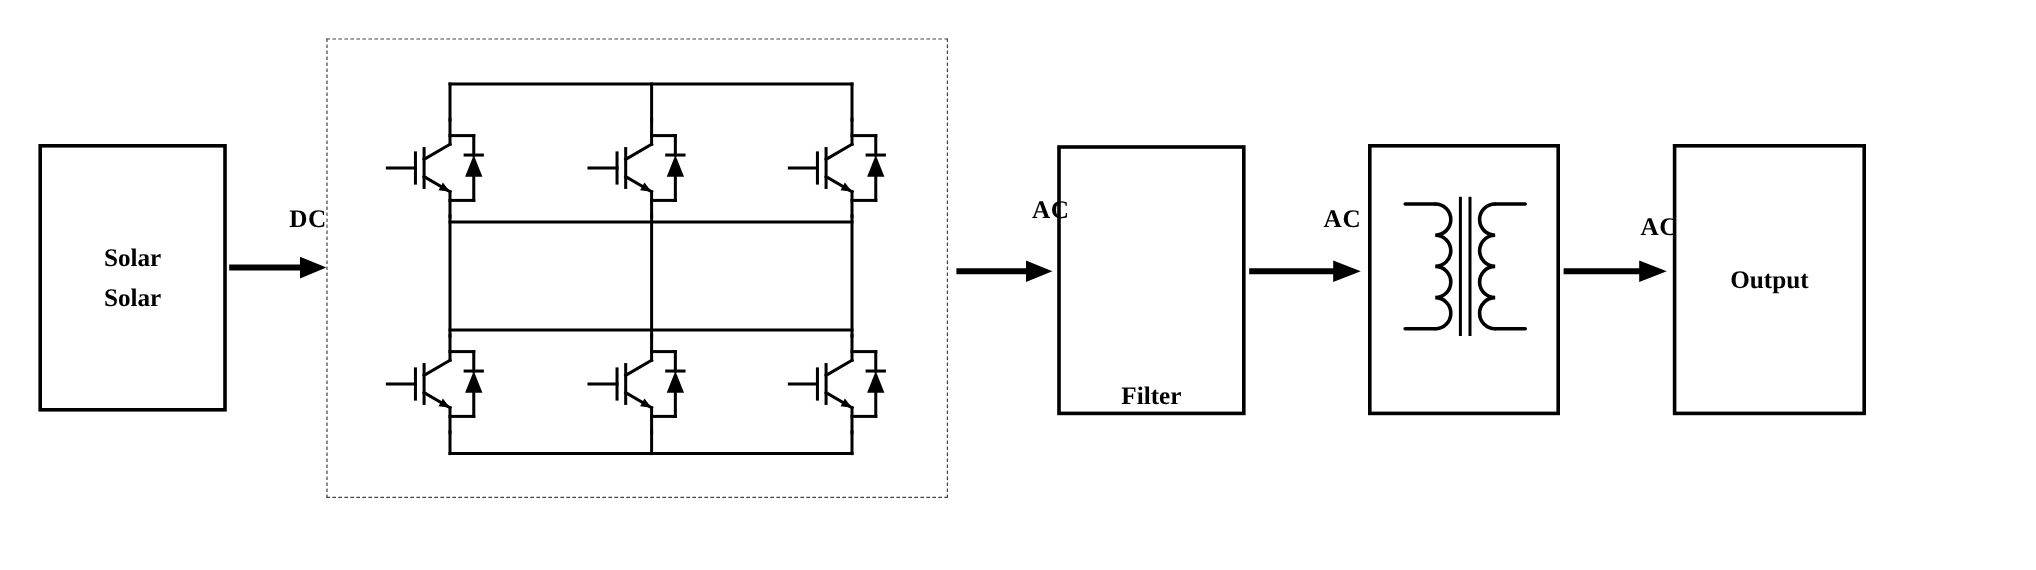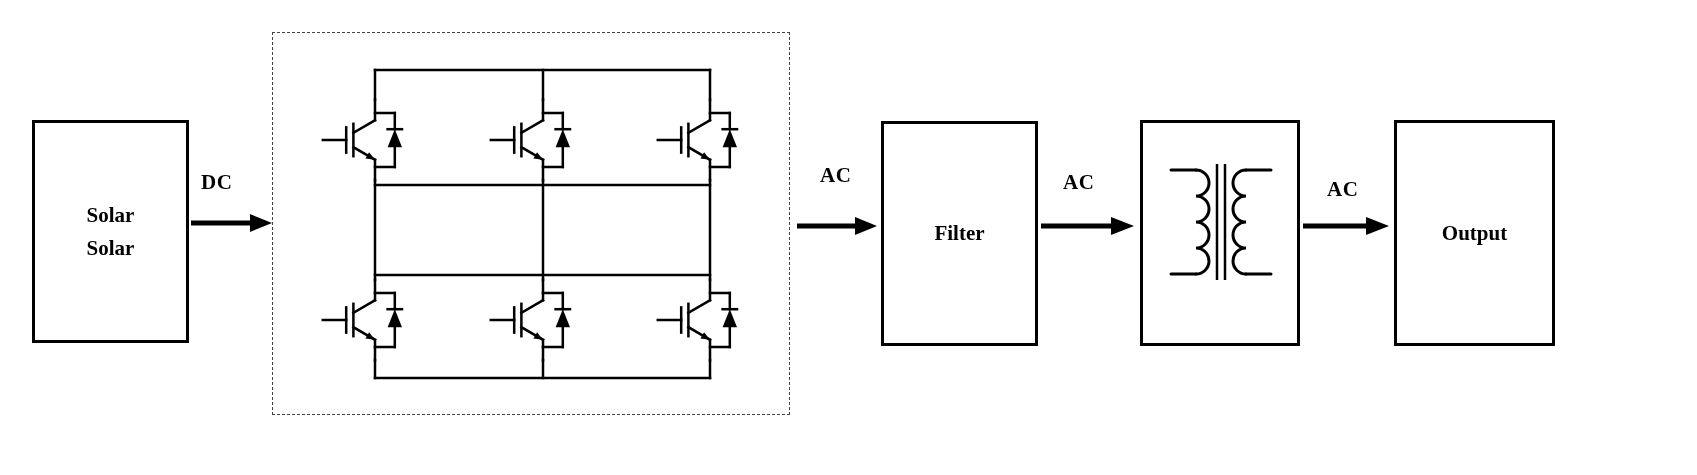--- a/index.html
+++ b/index.html
@@ -29,20 +29,21 @@
     left:272px;top:32px;width:518px;height:383px;
     border:1.5px dashed #444;
     box-sizing:border-box;
     background:transparent;
   }
   .flow-label{
     position:absolute;
     font-weight:bold;
     font-size:21px;
     letter-spacing:0.5px;
+    margin-left:40px;
   }
   svg.overlay{
     position:absolute;
     left:0;top:0;
     width:1697px;height:475px;
     pointer-events:none;
   }
   .cl{stroke:#000;stroke-width:2.8;fill:none;stroke-linecap:square;}
   .wire{stroke:#000;stroke-width:2.5;fill:none;stroke-linecap:square;}
   .cf{fill:#000;stroke:none;}
@@ -58,21 +59,21 @@
 
   <div class="box" style="left:32px;top:120px;width:157px;height:223px;">
     <div class="two-line">
       <div>Solar</div>
       <div>Solar</div>
     </div>
   </div>
 
   <div class="dashed-box"></div>
 
-  <div class="box" style="left:881px;top:121px;width:157px;height:225px;">
+  <div class="box" style="left:881px;top:121px;width:157px;height:225px;align-items:flex-end;">
     <span>Filter</span>
   </div>
 
   <div class="box" style="left:1140px;top:120px;width:160px;height:226px;"></div>
 
   <div class="box" style="left:1394px;top:120px;width:161px;height:226px;">
     <span>Output</span>
   </div>
 
   <div class="flow-label" style="left:201px;top:170px;">DC</div>

